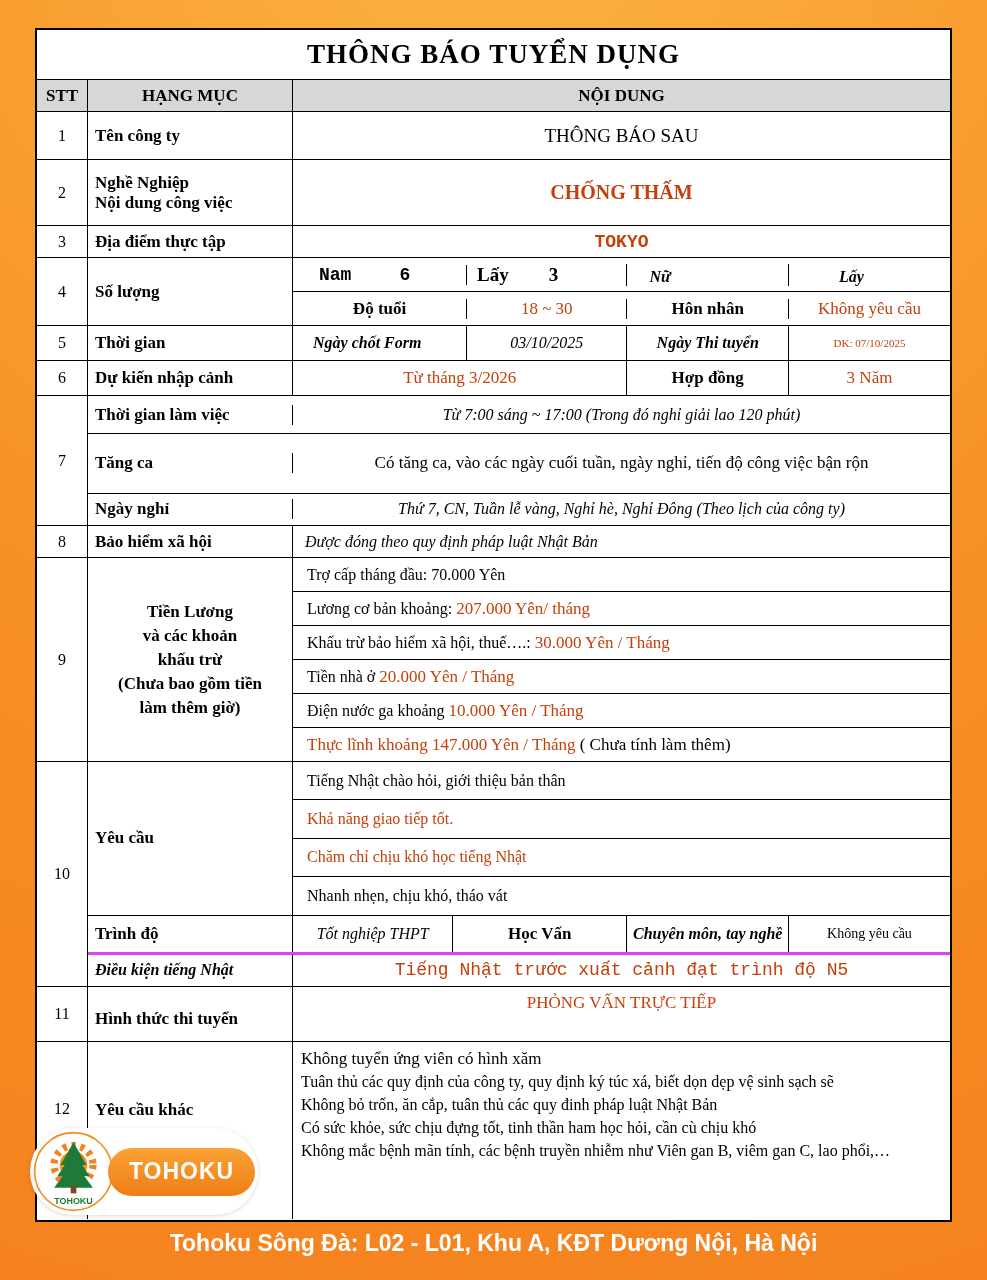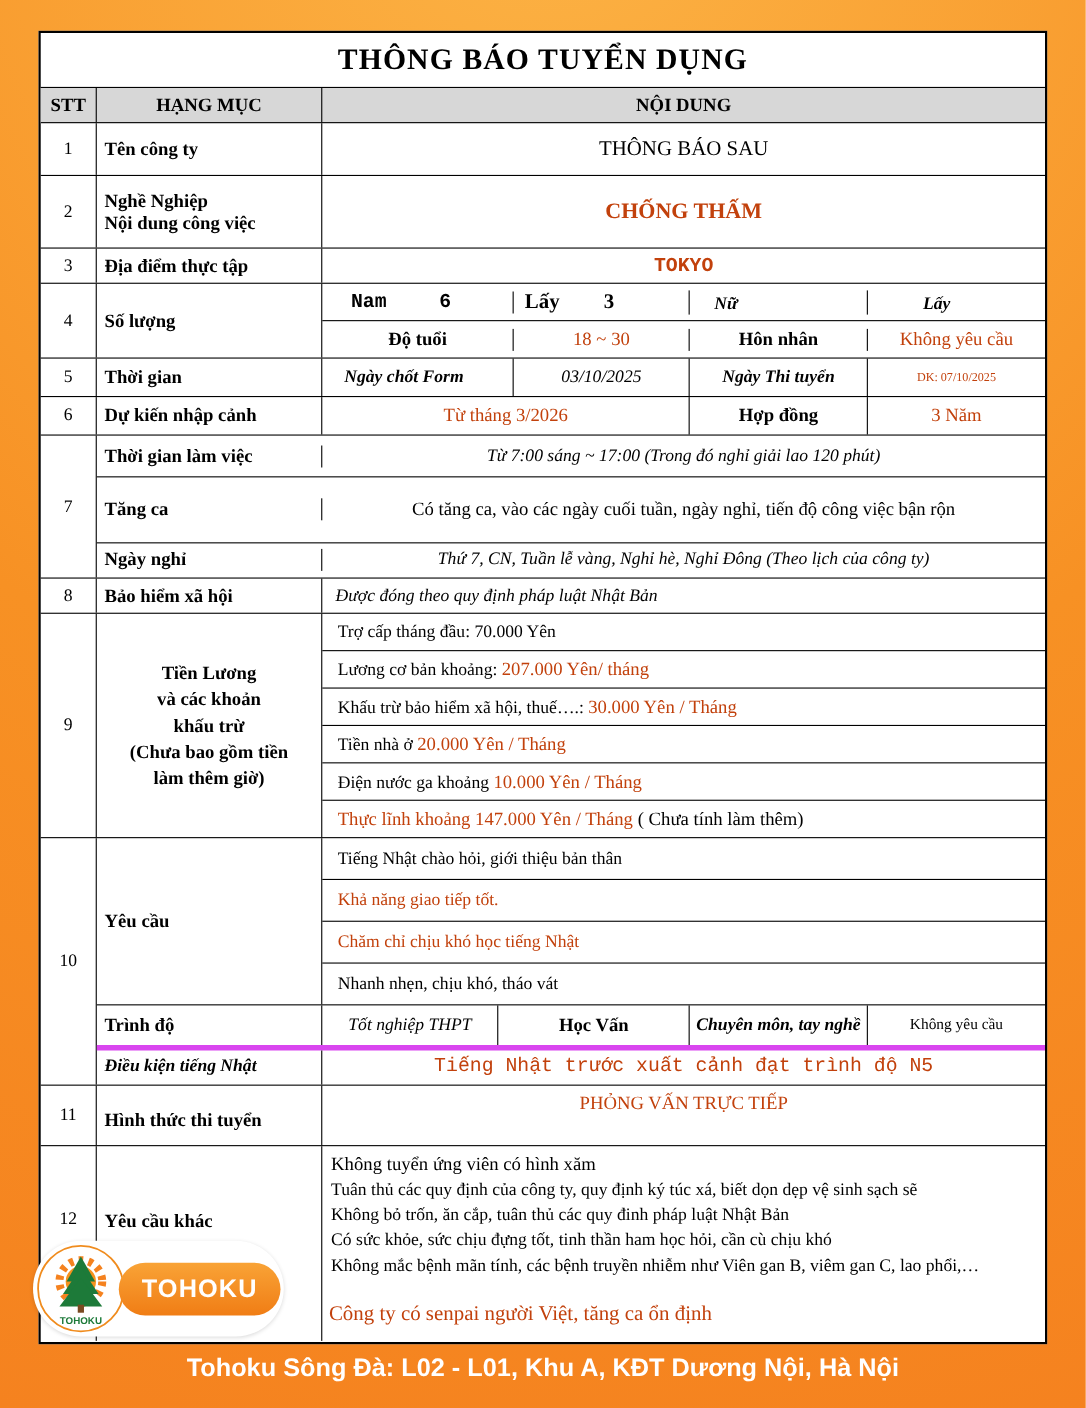--- a/index.html
+++ b/index.html
@@ -212,21 +212,21 @@
       <div class="c-rest">
         <div style="display:flex;flex:156 0 0;border-bottom:1px solid #000;min-height:0;">
           <div class="cell c-label vcenter bold padl fs17">Yêu cầu</div>
           <div class="subcol">
             <div class="subrow req-line">Tiếng Nhật chào hỏi, giới thiệu bản thân</div>
             <div class="subrow req-line red">Khả năng giao tiếp tốt.</div>
             <div class="subrow req-line red">Chăm chỉ chịu khó học tiếng Nhật</div>
             <div class="subrow last req-line">Nhanh nhẹn, chịu khó, tháo vát</div>
           </div>
         </div>
-        <div style="display:flex;flex:37 0 0;border-bottom:5px solid #d946ef;min-height:0;">
+        <div style="display:flex;flex:37 0 0;border-bottom:3px solid #d946ef;min-height:0;">
           <div class="cell c-label vcenter bold padl fs17">Trình độ</div>
           <div class="c-content" style="display:flex;">
             <div class="cell g4b center fs16">Tốt nghiệp THPT</div>
             <div class="cell g4a center bold fs17">Học Vấn</div>
             <div class="cell g4c center bold fs16">Chuyên môn, tay nghề</div>
             <div class="g4d center fs14 cell end" style="font-size:14px;">Không yêu cầu</div>
           </div>
         </div>
         <div style="display:flex;flex:32 0 0;min-height:0;">
           <div class="cell c-label vcenter bold padl fs16">Điều kiện tiếng Nhật</div>
@@ -245,21 +245,20 @@
       <div class="cell c-stt" style="display:flex;justify-content:center;padding-top:58px;">12</div>
       <div class="cell c-label bold padl fs17" style="padding-top:58px;">Yêu cầu khác</div>
       <div class="c-content">
         <div class="other-lines">
           <div style="font-size:17px;">Không tuyển ứng viên có hình xăm</div>
           <div>Tuân thủ các quy định của công ty, quy định ký túc xá, biết dọn dẹp vệ sinh sạch sẽ</div>
           <div>Không bỏ trốn, ăn cắp, tuân thủ các quy đinh pháp luật Nhật Bản</div>
           <div>Có sức khỏe, sức chịu đựng tốt, tinh thần ham học hỏi, cần cù chịu khó</div>
           <div>Không mắc bệnh mãn tính, các bệnh truyền nhiễm như Viên gan B, viêm gan C, lao phổi,…</div>
         </div>
-        <div class="other-highlight red">Công ty có senpai người Việt, tăng ca ổn định</div>
       </div>
     </div>
 
   </div>
 
   <div class="logo-badge">
     <svg class="logo-circle" viewBox="0 0 100 100">
       <circle cx="50" cy="50" r="48" fill="#ffffff" stroke="#f08c1e" stroke-width="2"></circle>
       <circle cx="50" cy="42" r="24" fill="none" stroke="#f5821f" stroke-width="9" stroke-dasharray="5 6"></circle>
       <circle cx="50" cy="42" r="17" fill="#f6921e"></circle>

